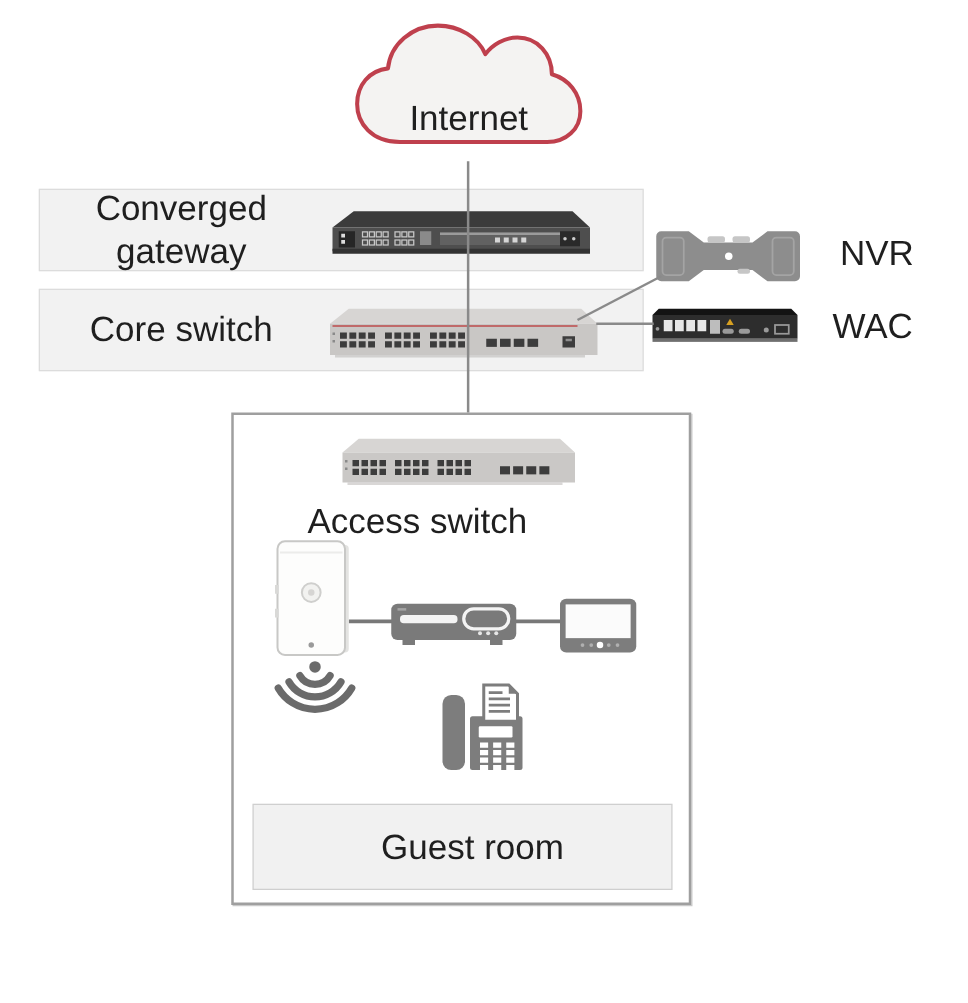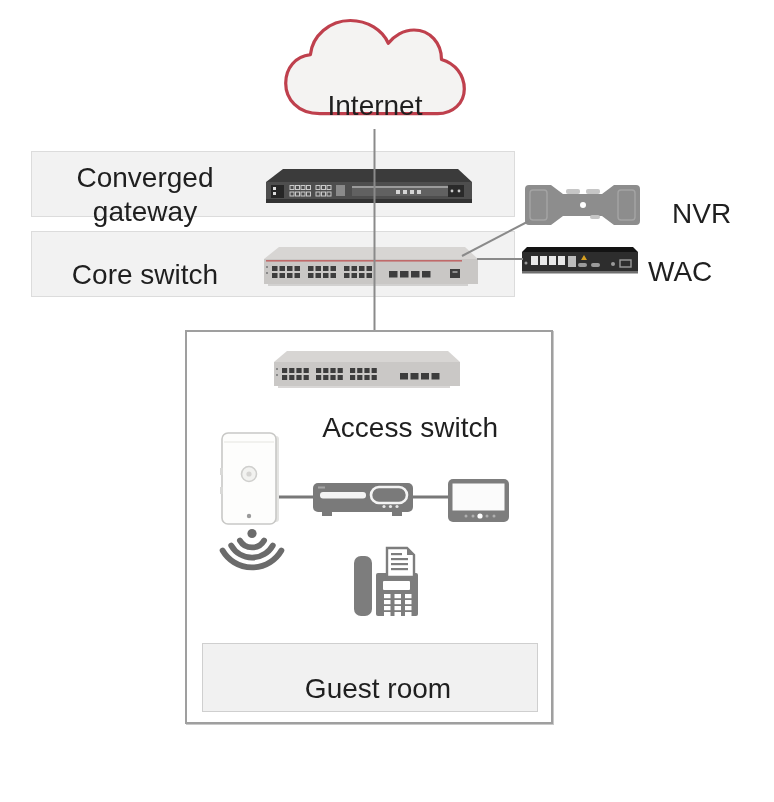--- a/index.html
+++ b/index.html
@@ -18,29 +18,29 @@
     background:#ffffff;border:2px solid #9f9f9f;box-sizing:border-box;
     box-shadow:1px 1px 0 #c9c9c9;z-index:1;
   }
   .guest-label-box{
     position:absolute;left:202px;top:643px;width:336px;height:69px;
     background:#f1f1f1;border:1px solid #cfcfcf;box-sizing:border-box;z-index:1;
   }
   svg.scene{position:absolute;left:0;top:0;z-index:2;}
   .lbl{
     position:absolute;z-index:3;font-size:28px;line-height:1.2;
-    color:#1f1f1f;white-space:pre-line;margin-top:11px;
+    color:#1f1f1f;white-space:pre-line;
   }
   .lbl.center{display:flex;align-items:center;justify-content:center;text-align:center;}
   #lbl-internet{left:280px;top:78px;width:190px;text-align:center;}
   #lbl-gateway{left:40px;top:152px;width:210px;height:64px;}
   #lbl-core{left:40px;top:231px;width:210px;height:66px;}
   #lbl-nvr{left:672px;top:186px;}
-  #lbl-wac{left:648px;top:244px;}
-  #lbl-access{left:246px;top:400px;width:252px;text-align:right;}
+  #lbl-wac{left:666px;top:244px;}
+  #lbl-access{left:246px;top:400px;width:252px;text-align:left;}
   #lbl-guest{left:202px;top:643px;width:352px;height:69px;}
 </style>
 </head>
 <body>
 
 <div class="stage">
 
   <div class="rowbox" id="row-gateway"></div>
   <div class="rowbox" id="row-core"></div>
   <div class="guest-outer"></div>

